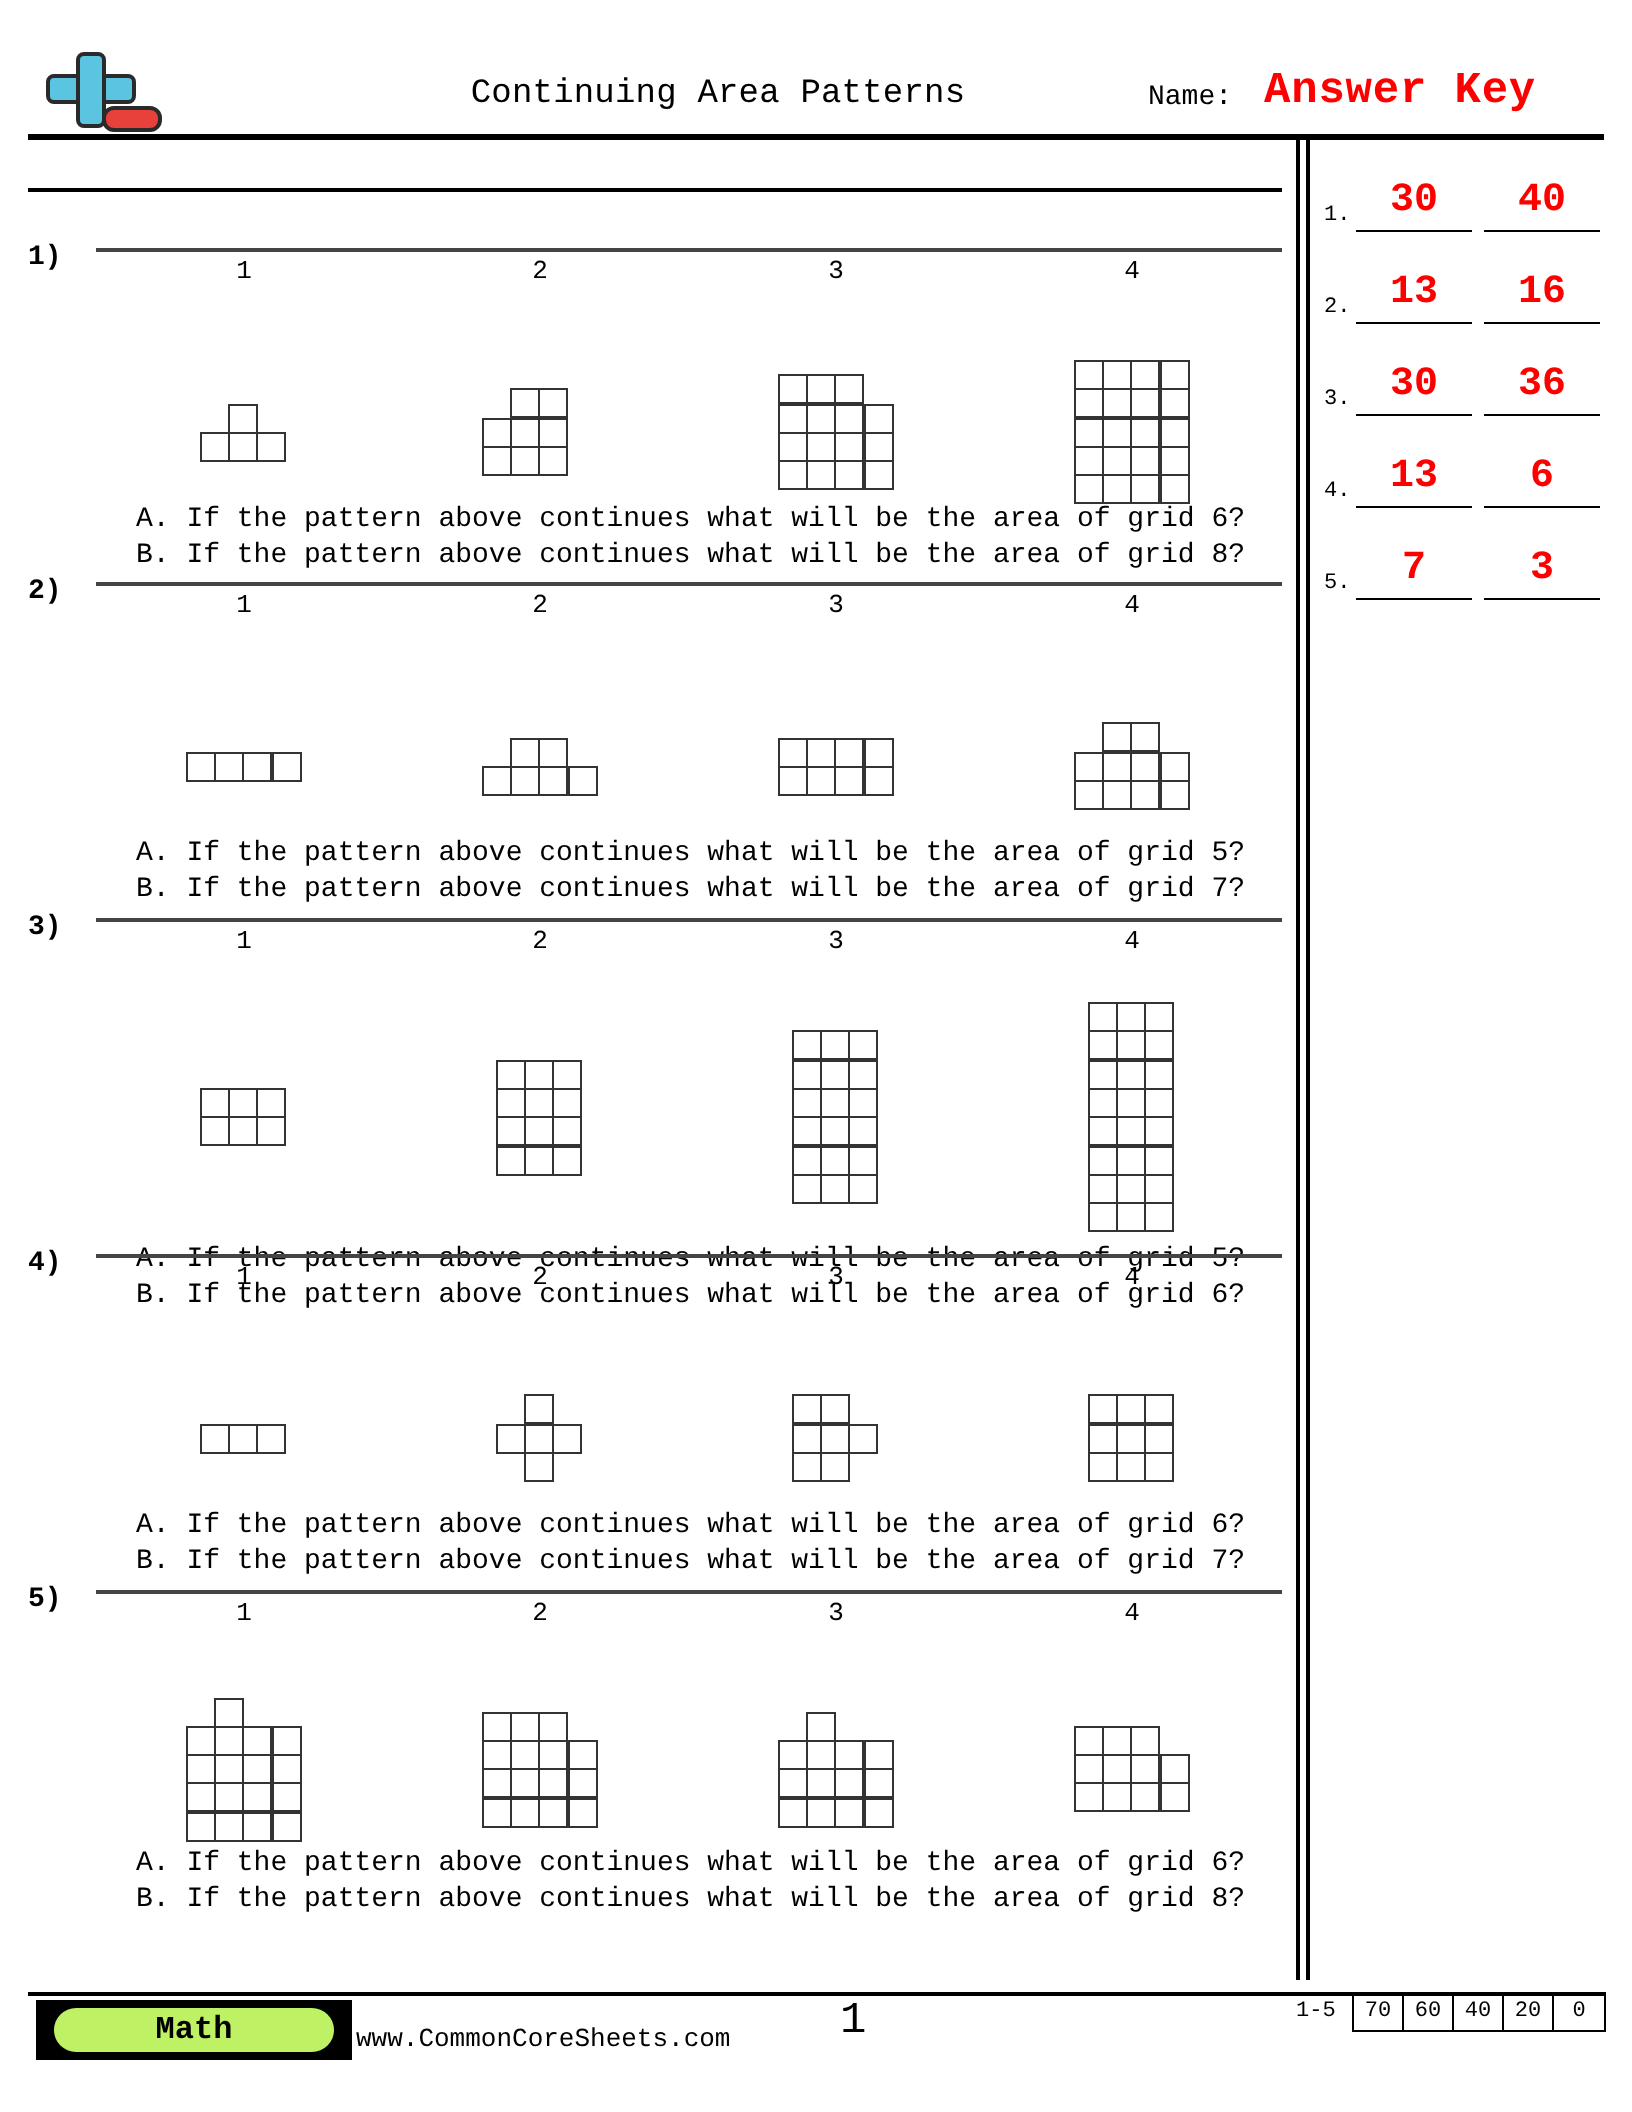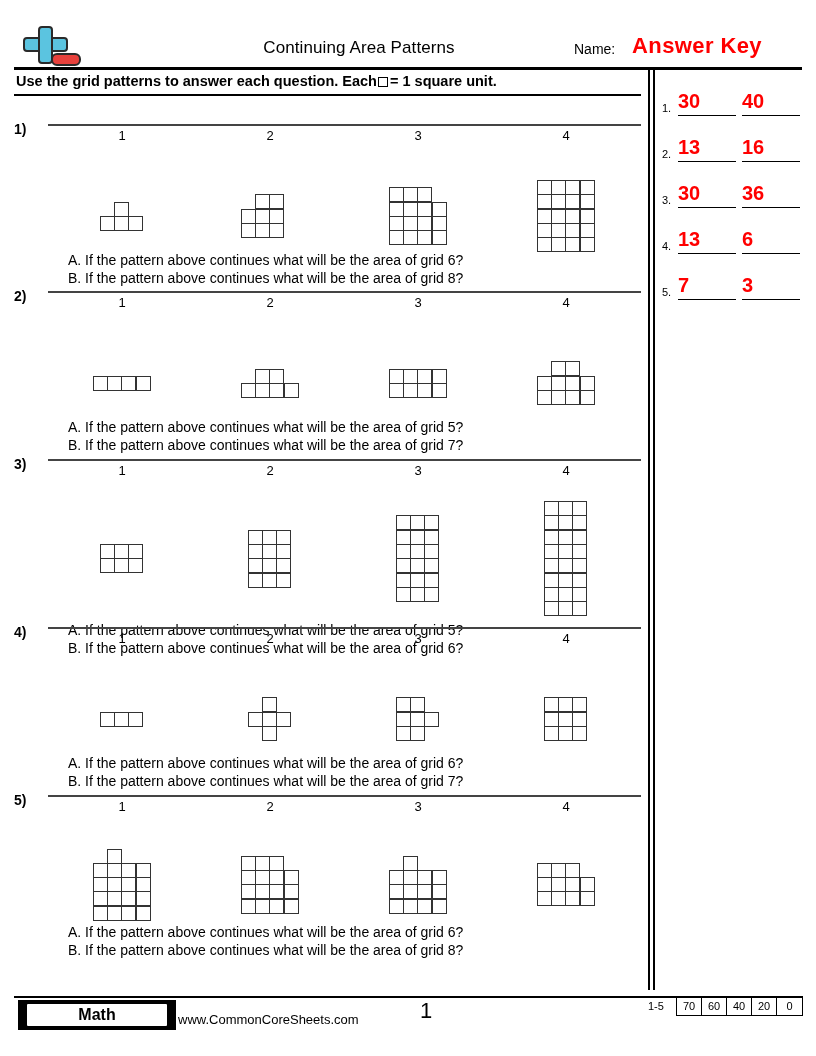--- a/index.html
+++ b/index.html
@@ -7,21 +7,21 @@
   body {
     width: 816px; height: 1056px;
     background: #ffffff;
     font-family: "Liberation Sans", sans-serif;
     color: #000000;
     position: relative;
     overflow: hidden;
   }
 
   
-  #page { position: relative; width: 816px; height: 884px; }
+  #page { position: relative; width: 816px; height: 884px; font-family: Liberation Mono, monospace; }
 
   
   #header {
     position: absolute; left: 14px; top: 24px;
     width: 788px; height: 44px;
   }
   #logo { position: absolute; left: 4px; top: 2px; width: 62px; height: 42px; }
   #logo .plus-v {
     position: absolute; left: 20px; top: 0px; width: 15px; height: 38px;
     background: #5bc4e0; border: 2px solid #2a2a2a; border-radius: 4px;
@@ -89,21 +89,21 @@
   .answer-row {
     position: relative; height: 42px; margin-top: 4px;
   }
   .answer-num {
     position: absolute; left: 2px; bottom: 2px;
     font-size: 11px;
   }
   .answer-slot {
     position: absolute; bottom: 0; width: 58px; height: 28px;
     border-bottom: 1.6px solid #000;
-    text-align: left;
+    text-align: center;
   }
   .answer-slot.a { left: 18px; }
   .answer-slot.b { left: 82px; }
   .answer-val {
     font-size: 20px; font-weight: bold; color: #ff0000;
     line-height: 26px; display: block;
   }
 
   
   .question { position: absolute; left: 14px; width: 627px; }
@@ -134,21 +134,21 @@
   
   #footer-rule {
     position: absolute; left: 14px; top: 996px; width: 788px; height: 2px; background: #000;
   }
   #math-badge {
     position: absolute; left: 18px; top: 1000px;
     width: 158px; height: 30px; background: #000;
     display: flex; align-items: center; justify-content: center;
   }
   #math-badge .pill {
-    width: 140px; height: 22px; background: #ffffff; border-radius: 1px;
+    width: 140px; height: 22px; background: #bef264; border-radius: 11px;
     display: flex; align-items: center; justify-content: center;
     font-size: 16px; font-weight: bold;
   }
   #site-url {
     position: absolute; left: 178px; top: 1012px;
     font-size: 13px;
   }
   #page-number {
     position: absolute; left: 420px; top: 998px;
     font-size: 22px;
@@ -178,23 +178,20 @@
       <div class="plus-v"></div>
       <div class="plus-fill"></div>
       <div class="minus"></div>
     </div>
     <div id="doc-title">Continuing Area Patterns</div>
     <div id="name-label">Name:</div>
     <div id="answer-key-text">Answer Key</div>
   </div>
   <div id="header-rule"></div>
 
-  <div id="instructions">
-    <span>Use the grid patterns to answer each question. Each</span><span class="unitbox"></span><span>= 1 square unit.</span>
-  </div>
   <div id="instr-rule"></div>
 
   <div id="divider-a"></div>
   <div id="divider-b"></div>
 
   <div id="answers-panel">
     <div id="answers-rows">
         <div class="answer-row">
           <span class="answer-num">1.</span>
           <span class="answer-slot a">

